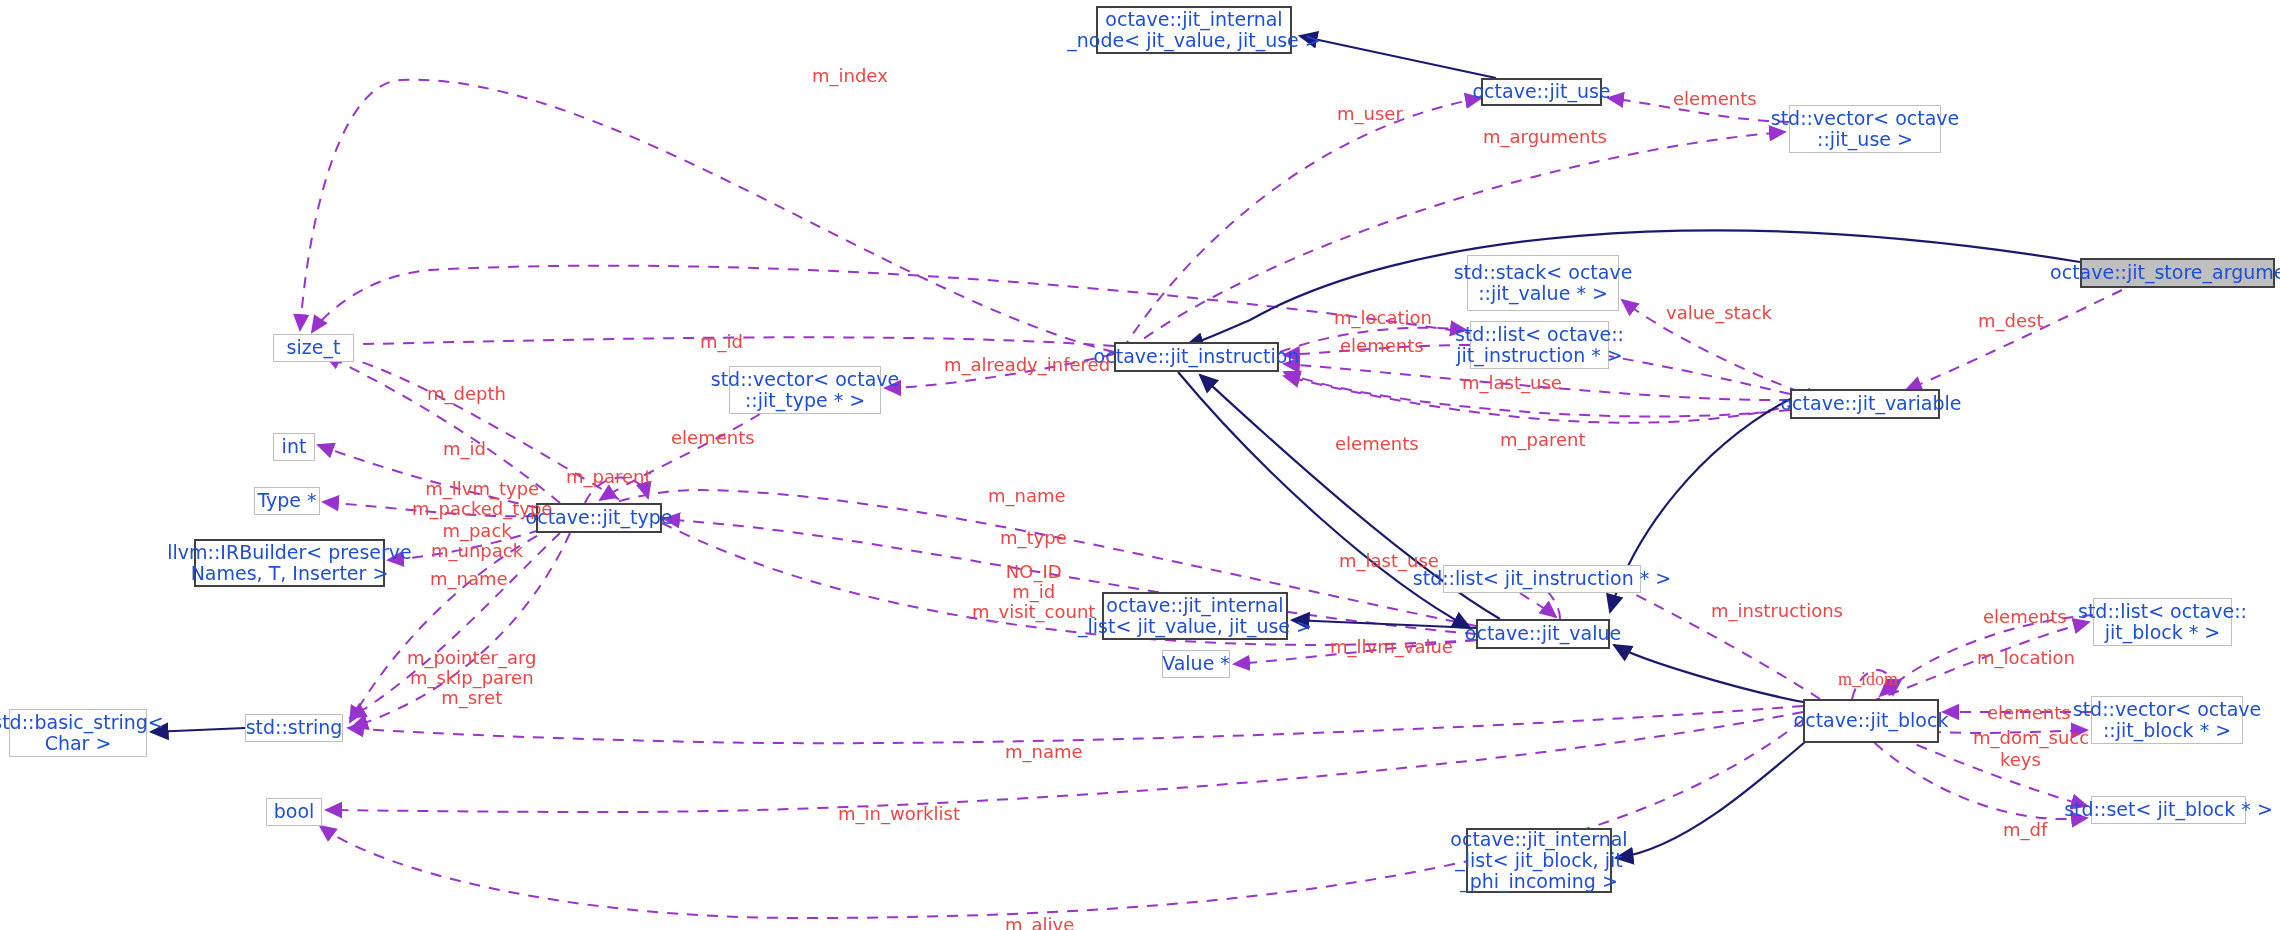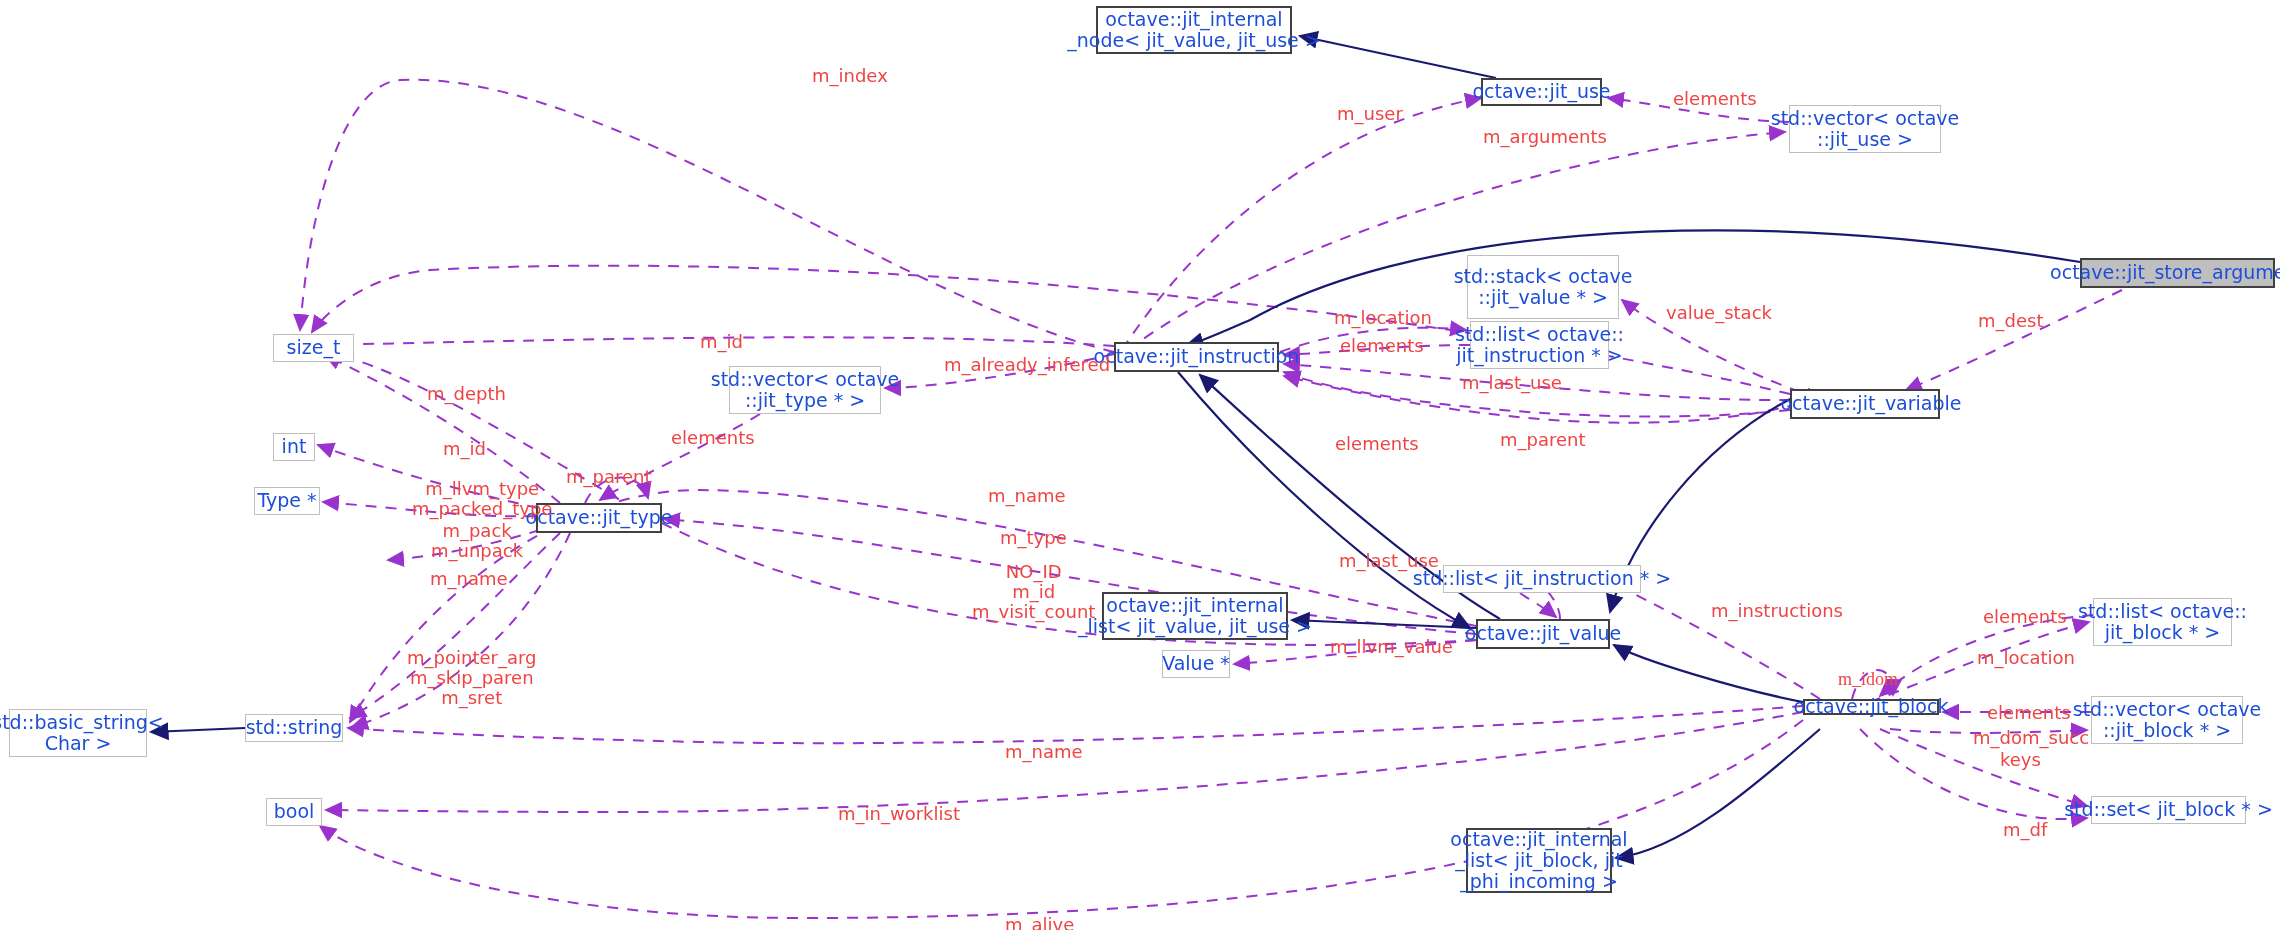--- a/index.html
+++ b/index.html
@@ -183,55 +183,57 @@
   <div class="node dark" style="left:1096px; top:6px; width:196px; height:48px;">octave::jit_internal
 _node&lt; jit_value, jit_use &gt;</div>
 
   <div class="node dark" style="left:1481px; top:78px; width:121px; height:28px;">octave::jit_use</div>
 
   <div class="node light" style="left:1789px; top:105px; width:152px; height:48px;">std::vector&lt; octave
 ::jit_use &gt;</div>
 
   <div class="node current" style="left:2080px; top:258px; width:195px; height:30px;">octave::jit_store_argument</div>
 
-  <div class="node light" style="left:1467px; top:255px; width:152px; height:64px;">std::stack&lt; octave
+  <div class="node light" style="left:1467px; top:255px; width:152px; height:56px;">std::stack&lt; octave
 ::jit_value * &gt;</div>
 
   <div class="node light" style="left:255px; top:334px; width:81px; height:28px;margin-left:18px;">size_t</div>
 
   <div class="node dark" style="left:1114px; top:342px; width:165px; height:30px;">octave::jit_instruction</div>
 
   <div class="node light" style="left:1470px; top:321px; width:139px; height:48px;">std::list&lt; octave::
 jit_instruction * &gt;</div>
 
   <div class="node light" style="left:729px; top:366px; width:152px; height:48px;">std::vector&lt; octave
 ::jit_type * &gt;</div>
 
   <div class="node dark" style="left:1790px; top:389px; width:150px; height:30px;padding-left:12px;">octave::jit_variable</div>
 
   <div class="node light" style="left:273px; top:427px; width:42px; height:28px;margin-top:6px;">int</div>
 
   <div class="node light" style="left:254px; top:487px; width:66px; height:28px;">Type *</div>
 
   <div class="node dark" style="left:536px; top:503px; width:126px; height:30px;">octave::jit_type</div>
 
+  <div class="node dark" style="left:194px; top:539px; width:191px; height:48px;">llvm::IRBuilder&lt; preserve
+Names, T, Inserter &gt;</div>
 
   <div class="node light" style="left:1443px; top:565px; width:198px; height:28px;">std::list&lt; jit_instruction * &gt;</div>
 
   <div class="node dark" style="left:1102px; top:592px; width:186px; height:48px;">octave::jit_internal
 _list&lt; jit_value, jit_use &gt;</div>
 
   <div class="node light" style="left:2093px; top:598px; width:139px; height:48px;">std::list&lt; octave::
 jit_block * &gt;</div>
 
   <div class="node dark" style="left:1476px; top:619px; width:134px; height:30px;">octave::jit_value</div>
 
   <div class="node light" style="left:1162px; top:650px; width:68px; height:28px;">Value *</div>
 
-  <div class="node dark" style="left:1803px; top:699px; width:136px; height:16px;">octave::jit_block</div>
+  <div class="node dark" style="left:1803px; top:699px; width:136px; height:44px;">octave::jit_block</div>
 
   <div class="node light" style="left:2091px; top:696px; width:152px; height:48px;">std::vector&lt; octave
 ::jit_block * &gt;</div>
 
   <div class="node light" style="left:9px; top:709px; width:138px; height:48px;">std::basic_string&lt;
 Char &gt;</div>
 
   <div class="node light" style="left:245px; top:714px; width:98px; height:28px;">std::string</div>
 
   <div class="node light" style="left:2091px; top:796px; width:155px; height:28px;">std::set&lt; jit_block * &gt;</div>

